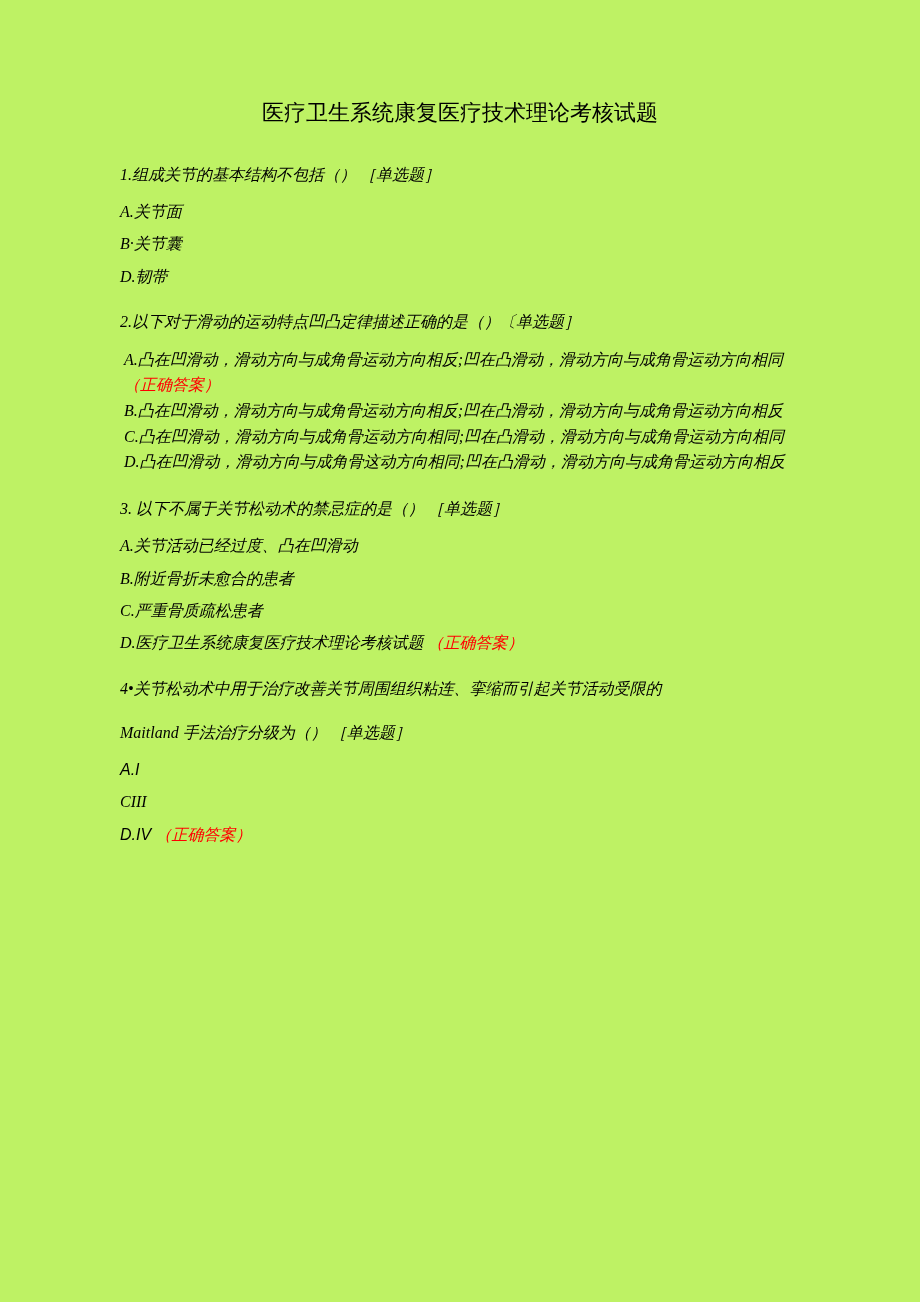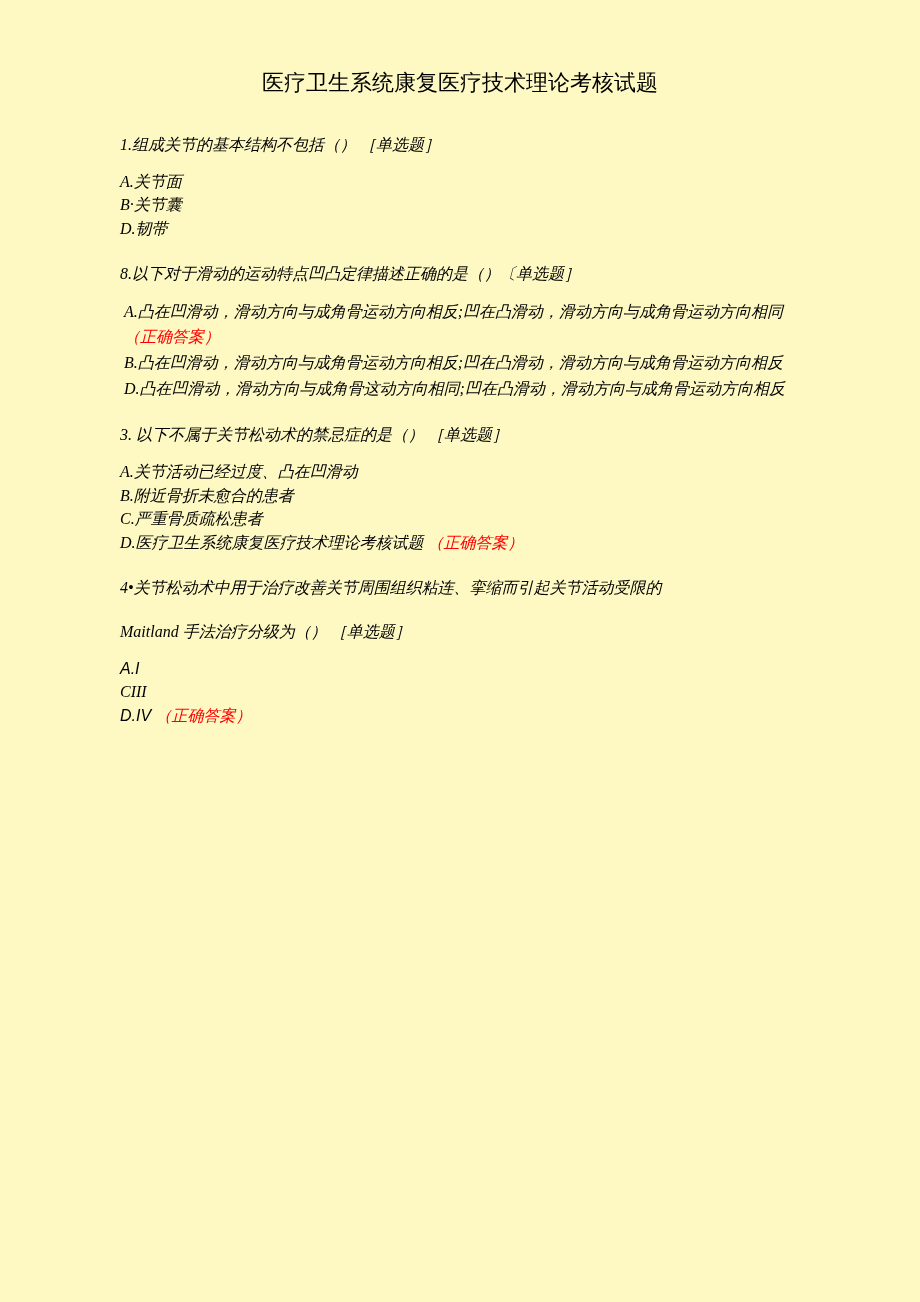--- a/index.html
+++ b/index.html
@@ -8,37 +8,37 @@
     background: #ffffff;
     font-family: "SimSun", "宋体", serif;
     font-size: 16px;
     color: #000000;
     line-height: 1.5;
   }
   .page {
     width: 920px;
     min-height: 1302px;
     box-sizing: border-box;
-    padding: 66px 120px 80px 120px;
-    background: #fef9c3;
+    padding: 96px 120px 80px 120px;
+    background: #bef264;
   }
   .title {
     text-align: center;
     font-size: 22px;
     margin-bottom: 34px;
     font-family: "SimSun", "宋体", serif;
   }
   .question-stem {
     margin-top: 22px;
     margin-bottom: 14px;
   }
   .options {
   }
   .option-line {
-    margin: 1px 0;
+    margin: 10px 0;
     line-height: 1.4;
   }
   .option-line.tight {
     margin: 1px 4px;
     line-height: 1.55;
   }
   .correct {
     color: #ff0000;
     font-family: Arial, "SimSun", sans-serif;
   }
@@ -60,27 +60,28 @@
   <div class="block">
     <div class="question-stem">1.组成关节的基本结构不包括（） ［单选题］</div>
     <div class="options">
       <div class="option-line">A.关节面</div>
       <div class="option-line">B·关节囊</div>
       <div class="option-line">D.韧带</div>
     </div>
   </div>
 
   <div class="block">
-    <div class="question-stem">8.以下对于滑动的运动特点凹凸定律描述正确的是（）〔单选题］</div>
+    <div class="question-stem">2.以下对于滑动的运动特点凹凸定律描述正确的是（）〔单选题］</div>
     <div class="options">
       <div class="option-line tight">
         <span>A.凸在凹滑动，滑动方向与成角骨运动方向相反;凹在凸滑动，滑动方向与成角骨运动方向相同</span>
         <span class="correct">（正确答案）</span>
       </div>
       <div class="option-line tight">B.凸在凹滑动，滑动方向与成角骨运动方向相反;凹在凸滑动，滑动方向与成角骨运动方向相反</div>
+      <div class="option-line tight">C.凸在凹滑动，滑动方向与成角骨运动方向相同;凹在凸滑动，滑动方向与成角骨运动方向相同</div>
       <div class="option-line tight">D.凸在凹滑动，滑动方向与成角骨这动方向相同;凹在凸滑动，滑动方向与成角骨运动方向相反</div>
     </div>
   </div>
 
   <div class="block">
     <div class="question-stem">3. 以下不属于关节松动术的禁忌症的是（） ［单选题］</div>
     <div class="options">
       <div class="option-line">A.关节活动已经过度、凸在凹滑动</div>
       <div class="option-line">B.附近骨折未愈合的患者</div>
       <div class="option-line">C.严重骨质疏松患者</div>

